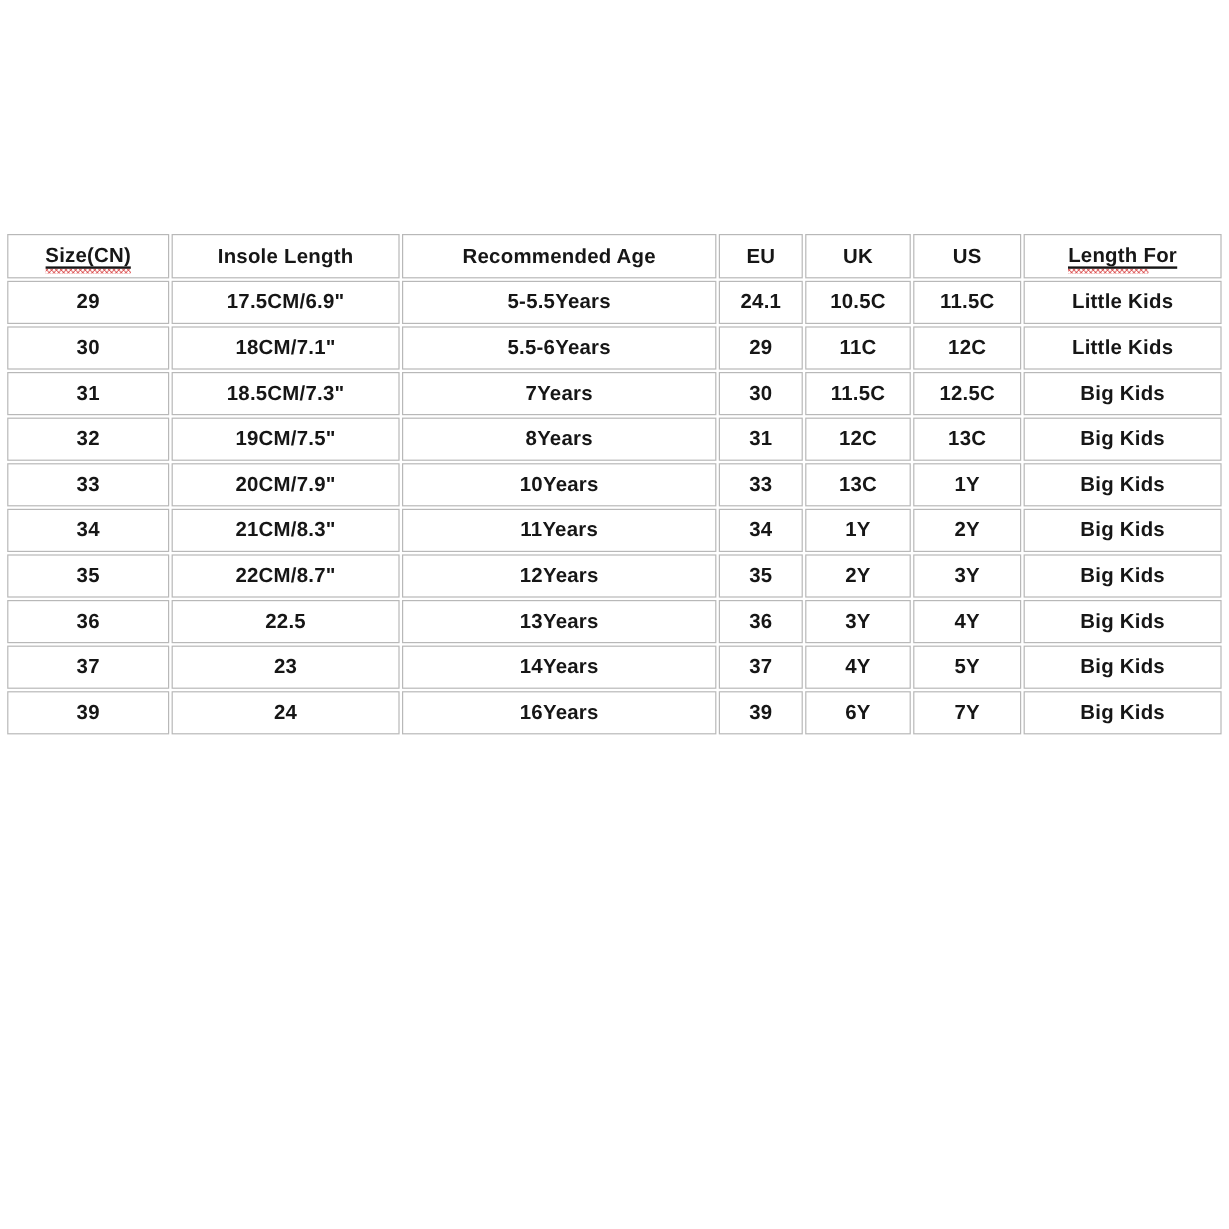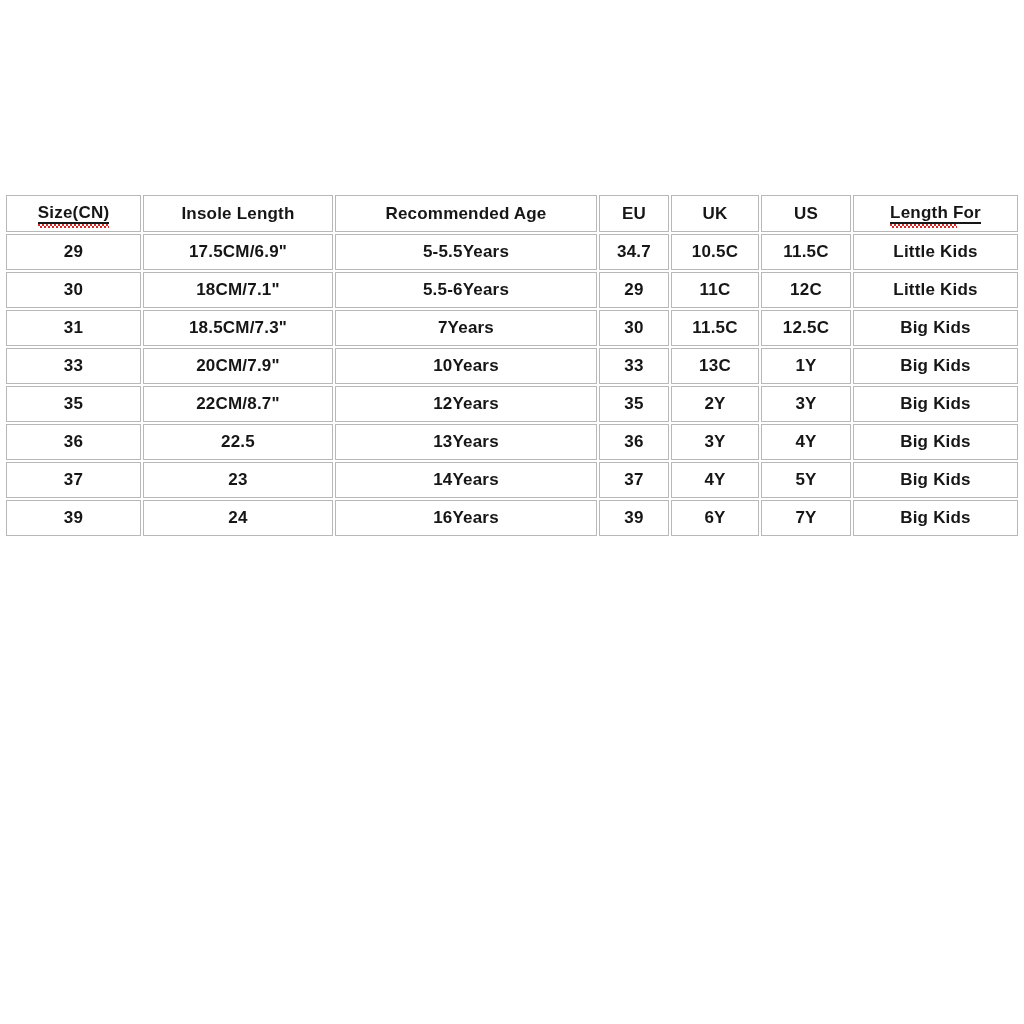--- a/index.html
+++ b/index.html
@@ -111,21 +111,21 @@
           <th><span>UK</span></th>
           <th><span>US</span></th>
           <th><span class="spell spell-partial">Length For</span></th>
         </tr>
     </thead>
     <tbody>
         <tr>
           <td>29</td>
           <td>17.5CM/6.9"</td>
           <td>5-5.5Years</td>
-          <td>34.7</td>
+          <td>24.1</td>
           <td>10.5C</td>
           <td>11.5C</td>
           <td>Little Kids</td>
         </tr>
         <tr>
           <td>30</td>
           <td>18CM/7.1"</td>
           <td>5.5-6Years</td>
           <td>29</td>
           <td>11C</td>
@@ -135,29 +135,47 @@
         <tr>
           <td>31</td>
           <td>18.5CM/7.3"</td>
           <td>7Years</td>
           <td>30</td>
           <td>11.5C</td>
           <td>12.5C</td>
           <td>Big Kids</td>
         </tr>
         <tr>
+          <td>32</td>
+          <td>19CM/7.5"</td>
+          <td>8Years</td>
+          <td>31</td>
+          <td>12C</td>
+          <td>13C</td>
+          <td>Big Kids</td>
+        </tr>
+        <tr>
           <td>33</td>
           <td>20CM/7.9"</td>
           <td>10Years</td>
           <td>33</td>
           <td>13C</td>
           <td>1Y</td>
           <td>Big Kids</td>
         </tr>
         <tr>
+          <td>34</td>
+          <td>21CM/8.3"</td>
+          <td>11Years</td>
+          <td>34</td>
+          <td>1Y</td>
+          <td>2Y</td>
+          <td>Big Kids</td>
+        </tr>
+        <tr>
           <td>35</td>
           <td>22CM/8.7"</td>
           <td>12Years</td>
           <td>35</td>
           <td>2Y</td>
           <td>3Y</td>
           <td>Big Kids</td>
         </tr>
         <tr>
           <td>36</td>

